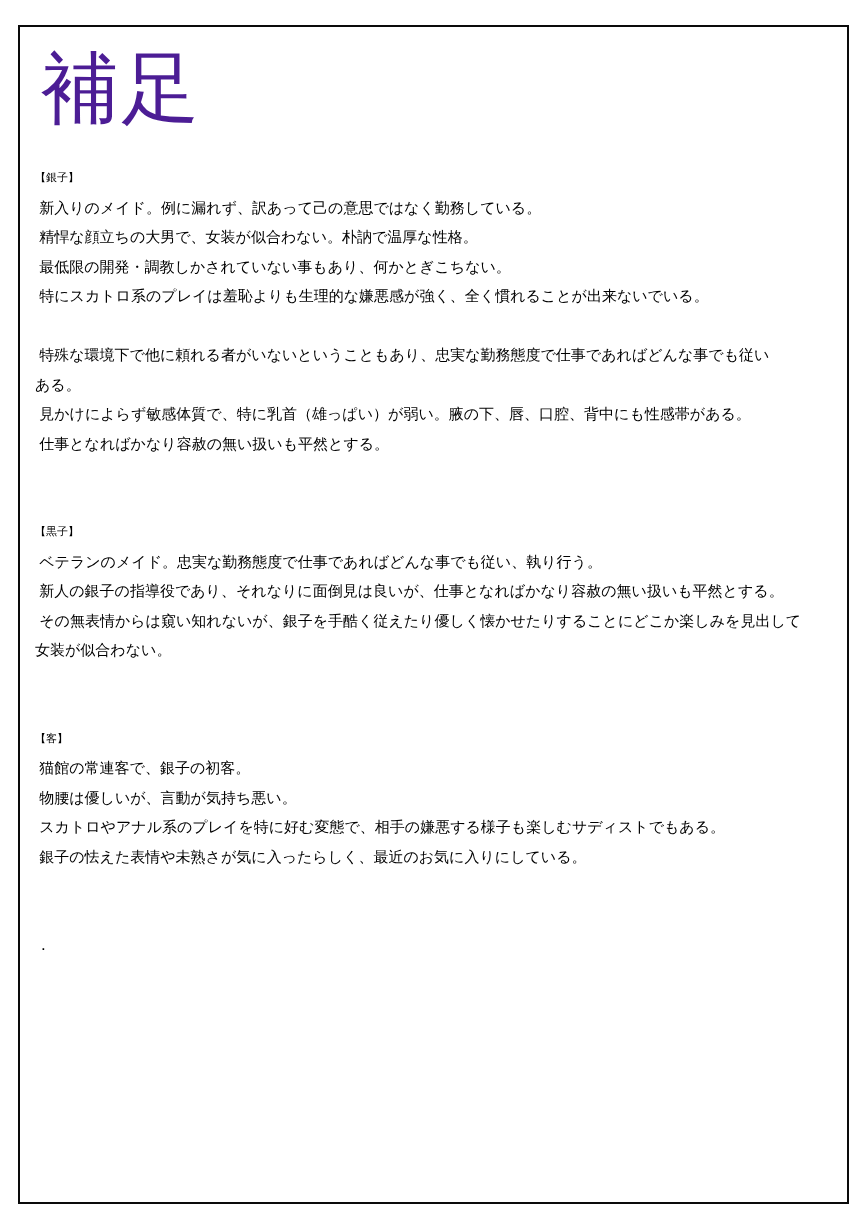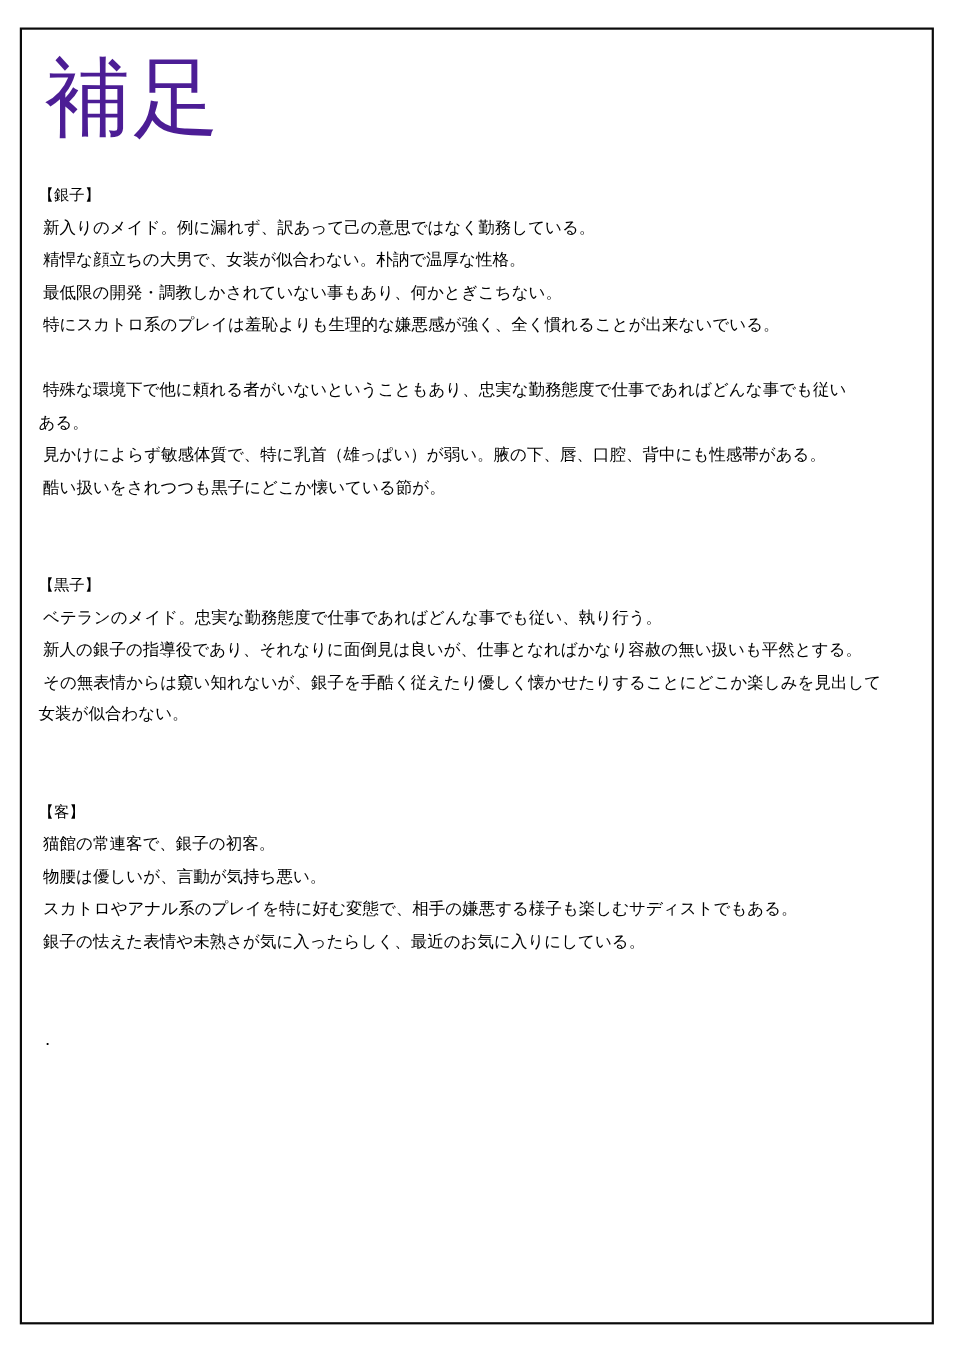--- a/index.html
+++ b/index.html
@@ -37,21 +37,21 @@
     letter-spacing: 2px;
     color: #4c1d95;
   }
   .section {
     margin-top: 59px;
   }
   .section.first {
     margin-top: 32px;
   }
   .hdr {
-    font-size: 14px;
+    font-size: 11px;
     line-height: 29.5px;
     white-space: pre-wrap;
   }
   .para {
     margin: 0;
   }
   .para.gap-1 {
     margin-top: 29.5px;
   }
   .line {
@@ -79,21 +79,21 @@
       <div class="para">
         <div class="line"> 新入りのメイド。例に漏れず、訳あって己の意思ではなく勤務している。</div>
         <div class="line"> 精悍な顔立ちの大男で、女装が似合わない。朴訥で温厚な性格。</div>
         <div class="line"> 最低限の開発・調教しかされていない事もあり、何かとぎこちない。</div>
         <div class="line"> 特にスカトロ系のプレイは羞恥よりも生理的な嫌悪感が強く、全く慣れることが出来ないでいる。</div>
       </div>
       <div class="para gap-1">
         <div class="line"> 特殊な環境下で他に頼れる者がいないということもあり、忠実な勤務態度で仕事であればどんな事でも従い</div>
         <div class="line">ある。</div>
         <div class="line"> 見かけによらず敏感体質で、特に乳首（雄っぱい）が弱い。腋の下、唇、口腔、背中にも性感帯がある。</div>
-        <div class="line"> 酷い扱いをされつつも黒子にどこか懐いている節が。</div>
+        <div class="line"> 仕事となればかなり容赦の無い扱いも平然とする。</div>
       </div>
     </section>
 
     <section class="section">
       <div class="hdr">【黒子】</div>
       <div class="para">
         <div class="line"> ベテランのメイド。忠実な勤務態度で仕事であればどんな事でも従い、執り行う。</div>
         <div class="line"> 新人の銀子の指導役であり、それなりに面倒見は良いが、仕事となればかなり容赦の無い扱いも平然とする。</div>
         <div class="line"> その無表情からは窺い知れないが、銀子を手酷く従えたり優しく懐かせたりすることにどこか楽しみを見出して</div>
         <div class="line">女装が似合わない。</div>

